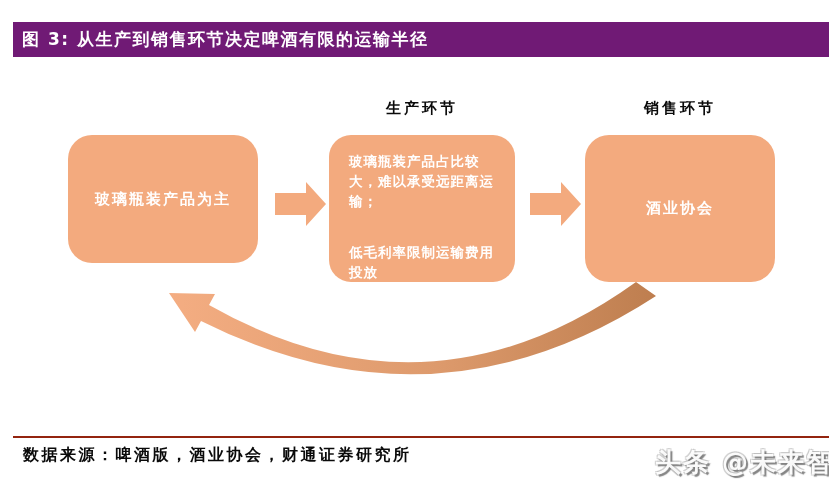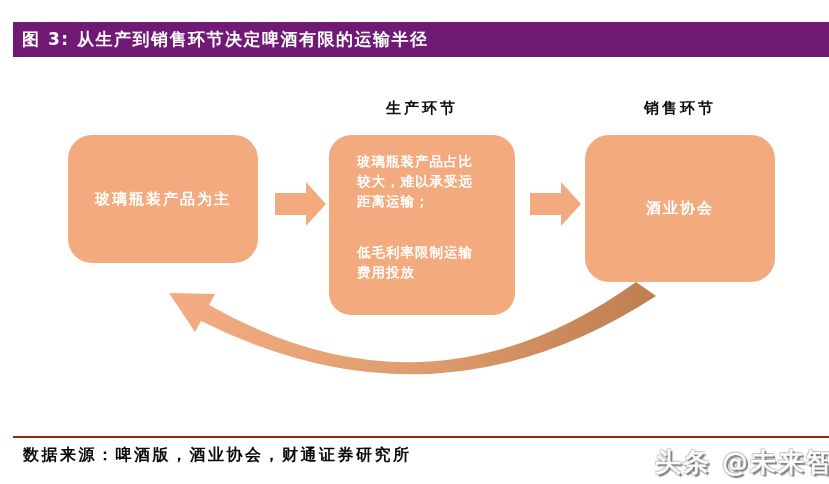--- a/index.html
+++ b/index.html
@@ -56,23 +56,23 @@
   }
   .box-center {
     display: flex;
     align-items: center;
     justify-content: center;
     text-align: center;
     font-size: 15px;
     letter-spacing: 2px;
   }
   .box-production { left: 68px;  top: 135px; width: 190px; height: 128px; }
-  .box-transport  { left: 329px; top: 135px; width: 186px; height: 180px;
+  .box-transport  { left: 329px; top: 135px; width: 186px; height: 147px;
                     border-radius: 22px;
-                    padding: 16px 28px;
+                    padding: 16px 20px;
                     font-size: 13.5px;
                     line-height: 20px;
                     letter-spacing: 1px;
                     text-align: left; }
   .box-transport .para + .para { margin-top: 31px; }
   .box-sales      { left: 585px; top: 135px; width: 190px; height: 147px; }
 
   
   .arrow-layer {
     position: absolute;

